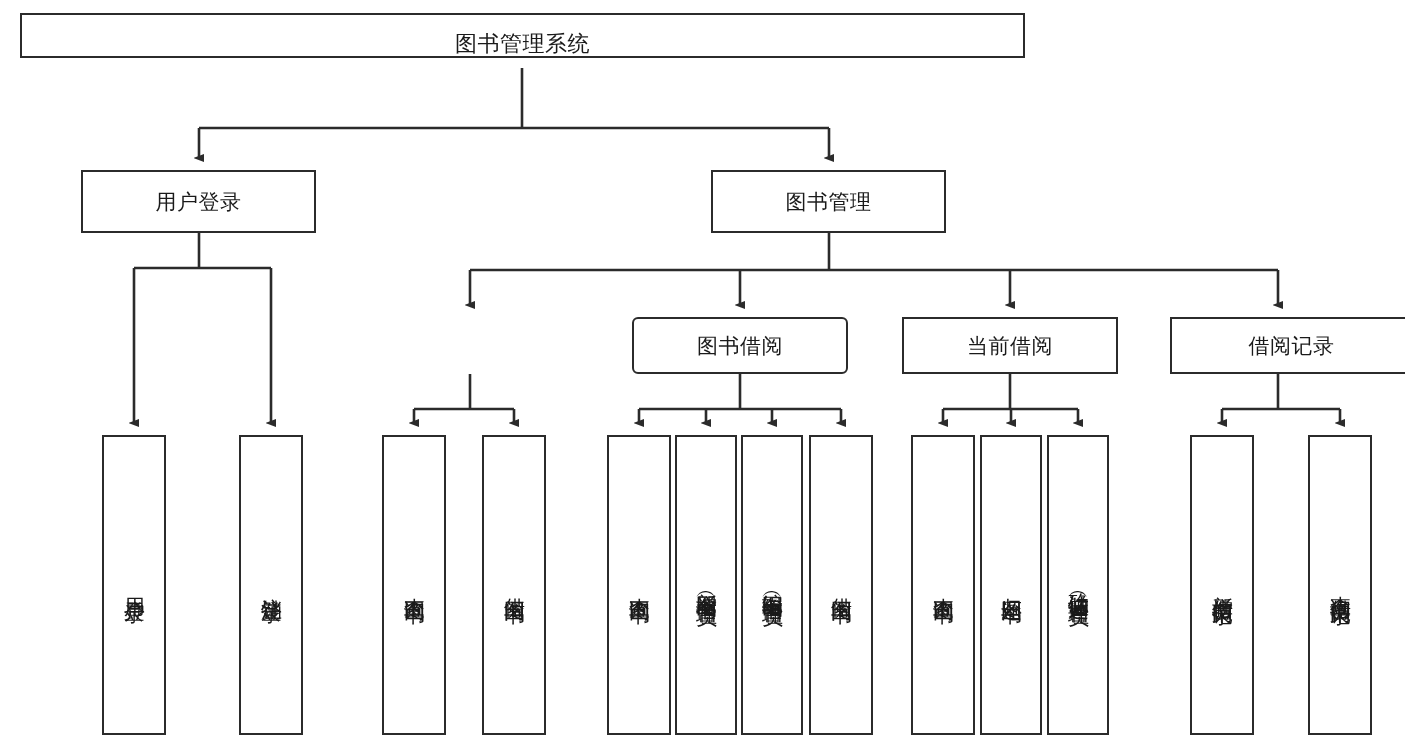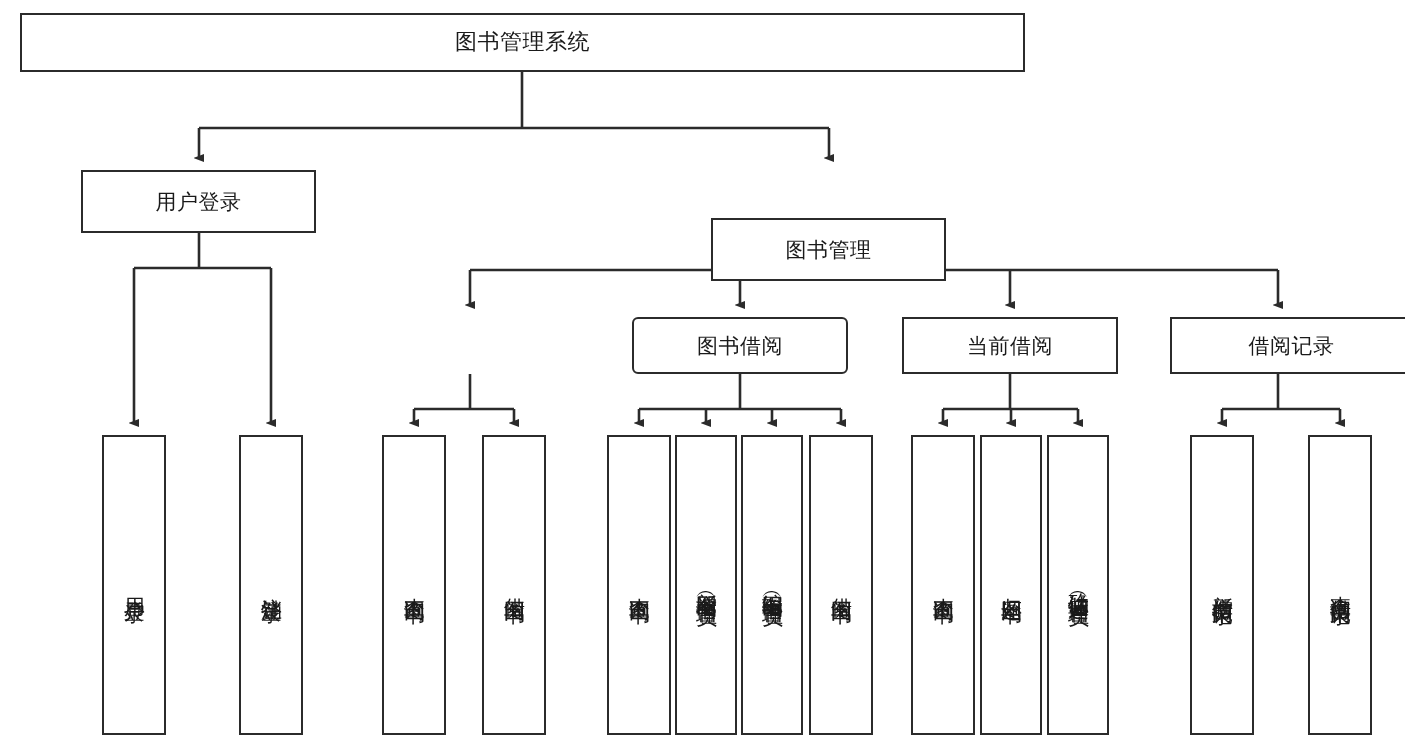--- a/index.html
+++ b/index.html
@@ -115,28 +115,28 @@
       <path d="M1011,409 L1011,423" marker-end="url(#arrow)"></path>
       <path d="M1078,409 L1078,423" marker-end="url(#arrow)"></path>
 
       <path d="M1278,374 L1278,409"></path>
       <path d="M1222,409 L1340,409"></path>
       <path d="M1222,409 L1222,423" marker-end="url(#arrow)"></path>
       <path d="M1340,409 L1340,423" marker-end="url(#arrow)"></path>
     </g>
   </svg>
 
-  <div class="node h root" style="left:20px; top:13px; width:1005px; height:59px;">
+  <div class="node h root" style="left:20px; top:13px; width:1005px; height:45px;align-items:flex-end;">
     <span>图书管理系统</span>
   </div>
 
   <div class="node h" style="left:81px; top:170px; width:235px; height:63px;">
     <span>用户登录</span>
   </div>
-  <div class="node h" style="left:711px; top:170px; width:235px; height:63px;margin-top:48px;">
+  <div class="node h" style="left:711px; top:170px; width:235px; height:63px;">
     <span>图书管理</span>
   </div>
 
   <div class="node h" style="left:632px; top:317px; width:216px; height:57px;border-radius:6px;">
     <span>图书借阅</span>
   </div>
   <div class="node h" style="left:902px; top:317px; width:216px; height:57px;align-items:center;">
     <span>当前借阅</span>
   </div>
   <div class="node h" style="left:1170px; top:317px; width:243px; height:57px;">

